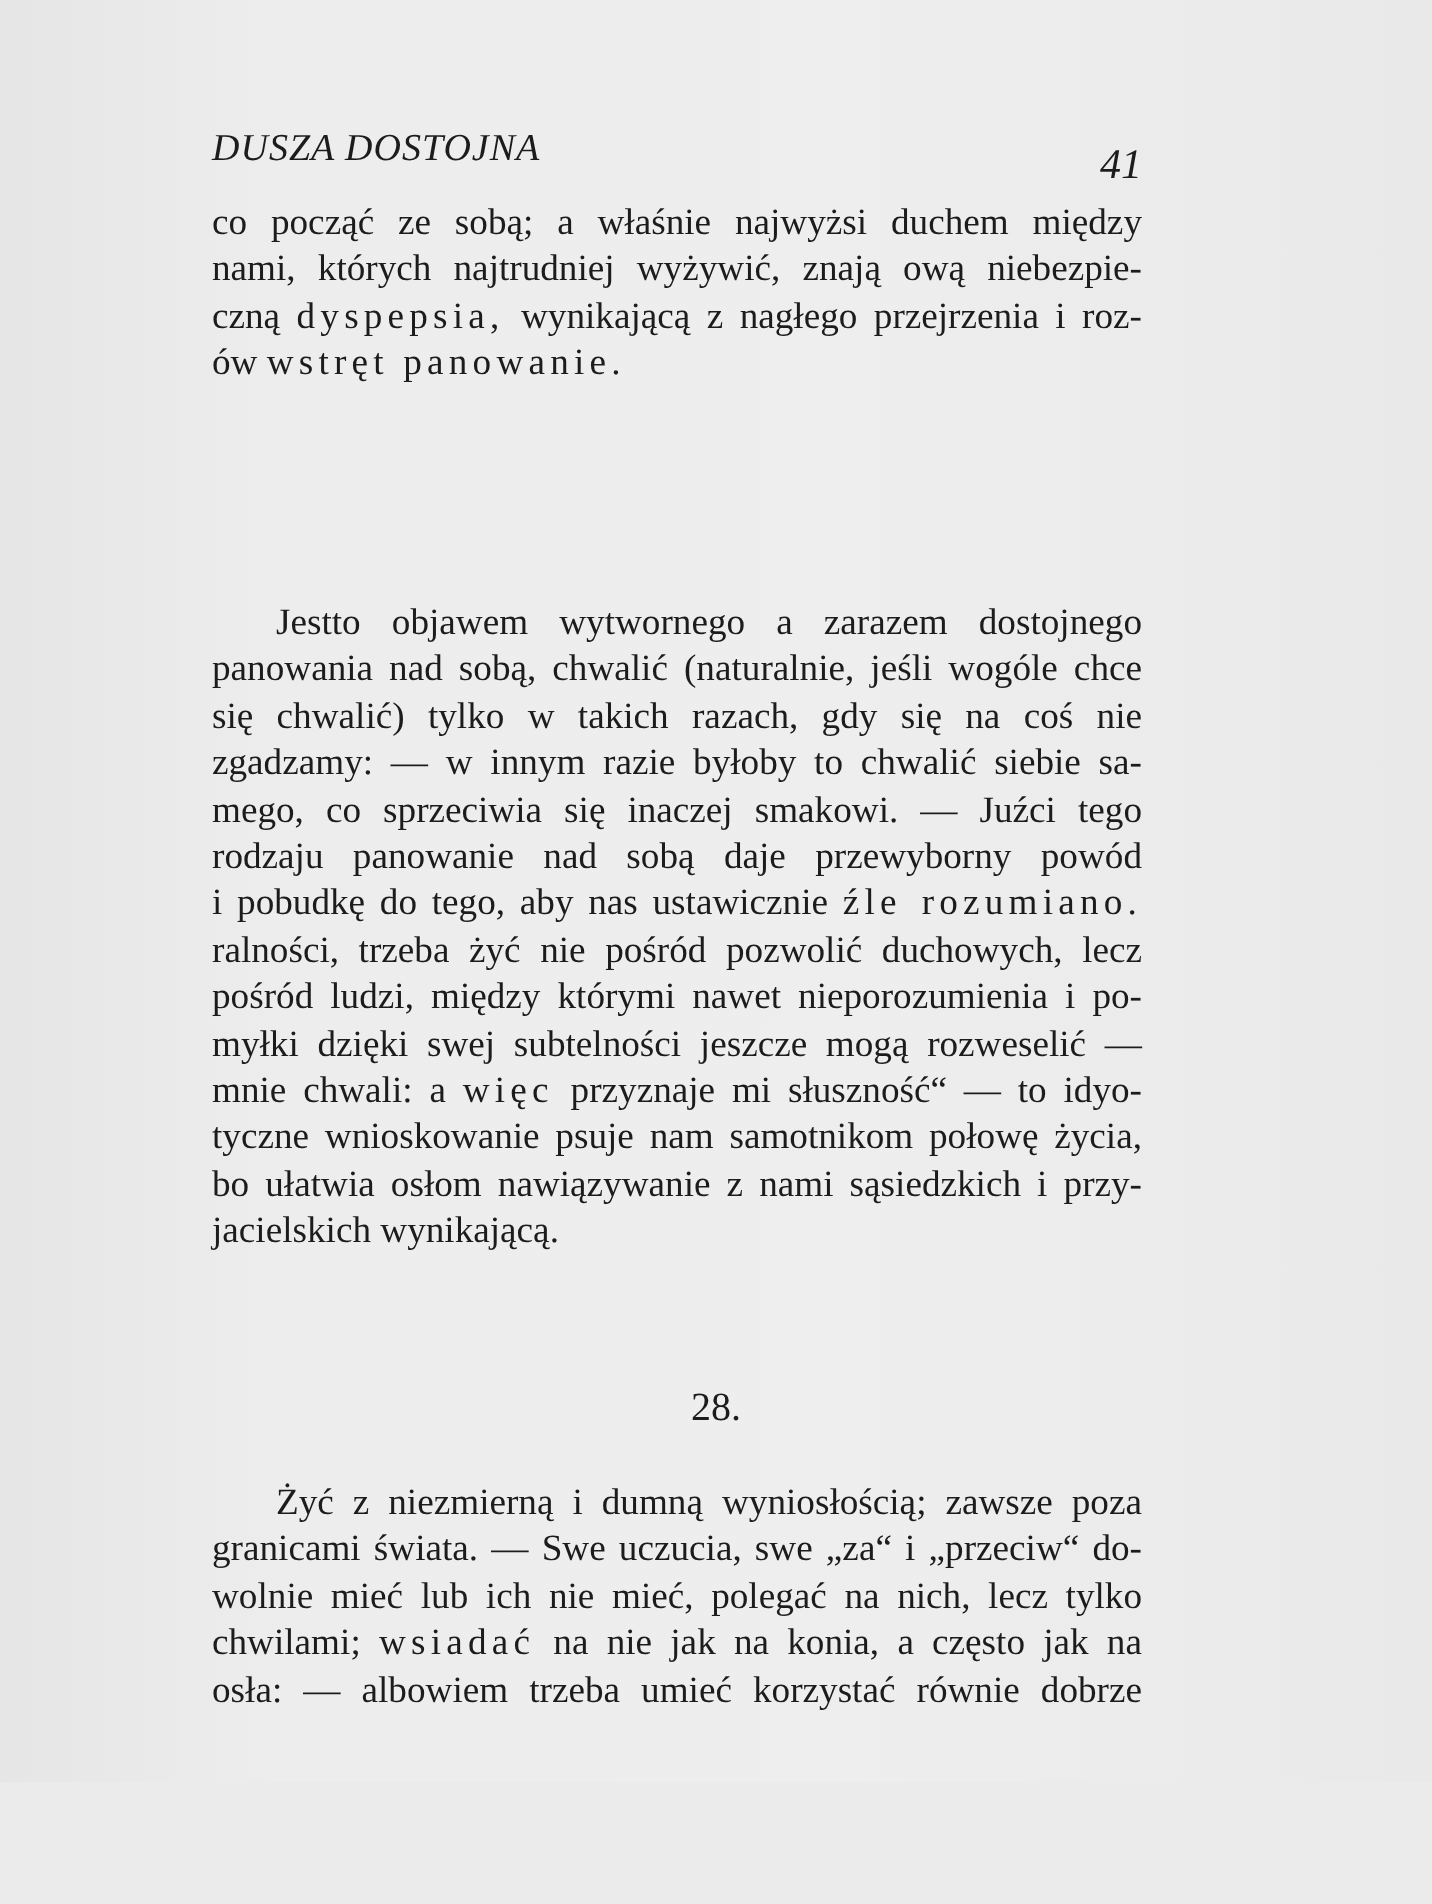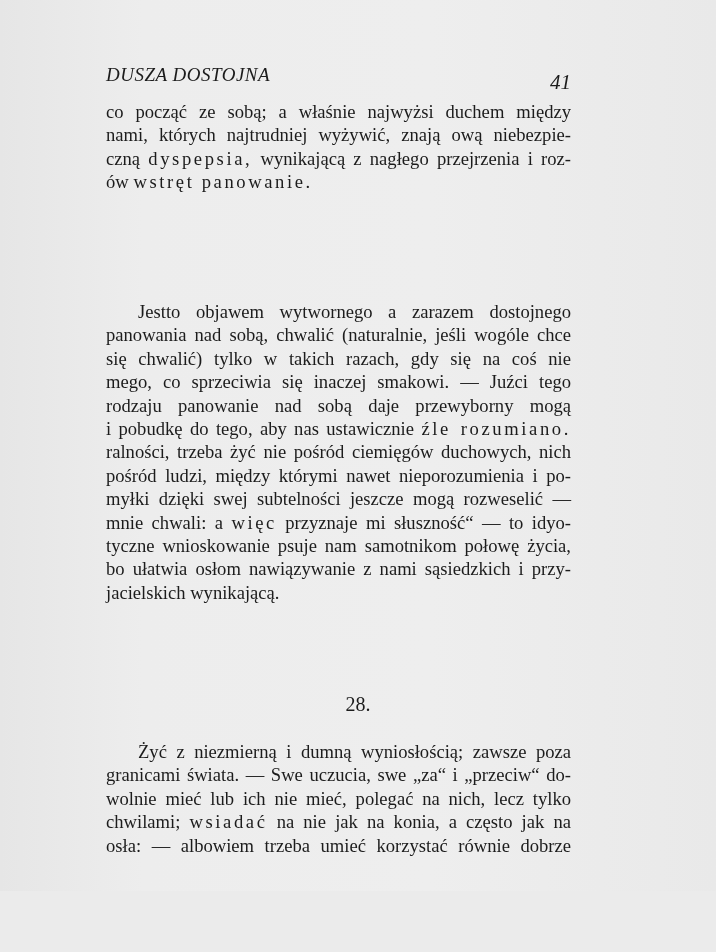--- a/index.html
+++ b/index.html
@@ -58,24 +58,25 @@
     <span class="line">nami, których najtrudniej wyżywić, znają ową niebezpie-</span>
     <span class="line"><span>czną </span><span class="sp">dyspepsia,</span><span> wynikającą z nagłego przejrzenia i roz-</span></span>
     <span class="line last"><span>ów </span><span class="sp">wstręt panowanie.</span></span>
   </div>
 
 
   <div class="text" style="top:300px;">
     <span class="line indent">Jestto objawem wytwornego a zarazem dostojnego</span>
     <span class="line">panowania nad sobą, chwalić (naturalnie, jeśli wogóle chce</span>
     <span class="line">się chwalić) tylko w takich razach, gdy się na coś nie</span>
+    <span class="line">zgadzamy: — w innym razie byłoby to chwalić siebie sa-</span>
     <span class="line">mego, co sprzeciwia się inaczej smakowi. — Juźci tego</span>
-    <span class="line">rodzaju panowanie nad sobą daje przewyborny mogą</span>
+    <span class="line">rodzaju panowanie nad sobą daje przewyborny powód</span>
     <span class="line"><span>i pobudkę do tego, aby nas ustawicznie </span><span class="sp">źle rozumiano.</span></span>
-    <span class="line">ralności, trzeba żyć nie pośród ciemięgów duchowych, nich</span>
+    <span class="line">ralności, trzeba żyć nie pośród pozwolić duchowych, lecz</span>
     <span class="line">pośród ludzi, między którymi nawet nieporozumienia i po-</span>
     <span class="line">myłki dzięki swej subtelności jeszcze mogą rozweselić —</span>
     <span class="line"><span>mnie chwali: a </span><span class="sp">więc</span><span> przyznaje mi słuszność“ — to idyo-</span></span>
     <span class="line">tyczne wnioskowanie psuje nam samotnikom połowę życia,</span>
     <span class="line">bo ułatwia osłom nawiązywanie z nami sąsiedzkich i przy-</span>
     <span class="line last">jacielskich wynikającą.</span>
   </div>
 
   <div class="section-number" style="top:693px;">28.</div>
 

